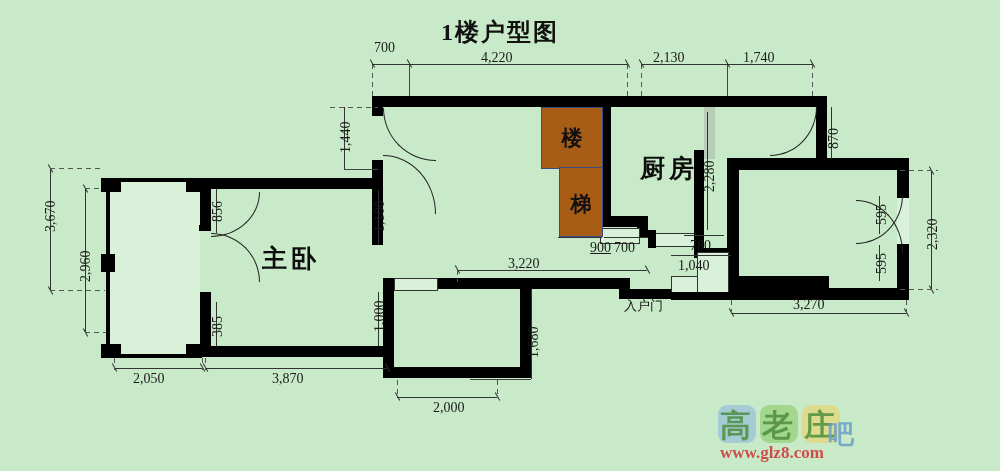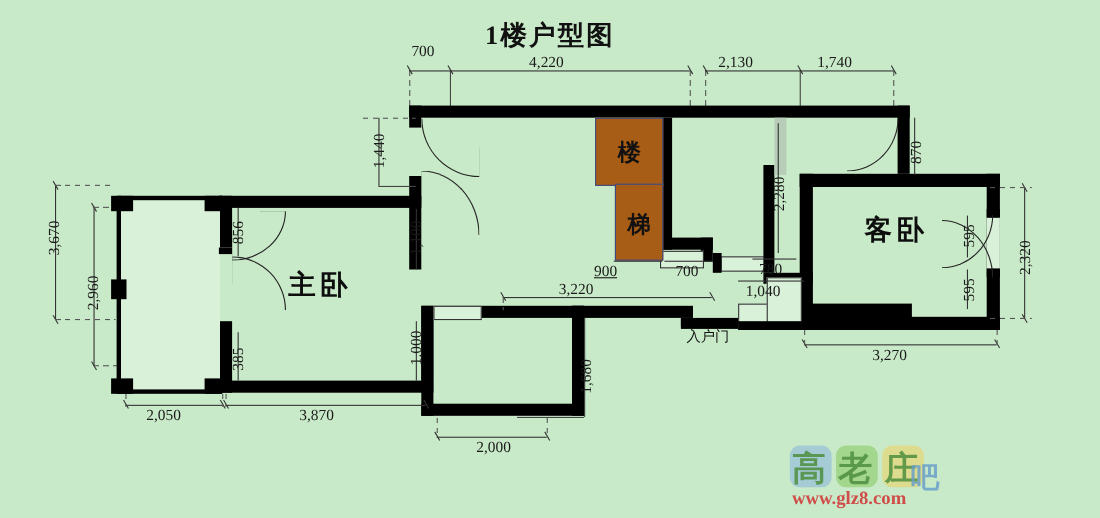--- a/index.html
+++ b/index.html
@@ -199,41 +199,41 @@
        border-radius:0 0 100% 0;border-top:none;border-left:none;"></div>
 
   <div class="abs arc" style="left:856px;top:195px;width:46px;height:48px;
        border-radius:0 0 100% 0;border-top:none;border-left:none;"></div>
   <div class="abs arc" style="left:856px;top:200px;width:46px;height:52px;
        border-radius:0 100% 0 0;border-bottom:none;border-left:none;"></div>
 
   <div class="abs" style="left:394px;top:278px;width:42px;height:11px;background:#d9f0d9;border:1px solid #333;"></div>
 
   <div class="abs room" style="left:262px;top:242px;">主卧</div>
-  <div class="abs room" style="left:786px;top:192px;">客卧</div>
+  <div class="abs room" style="left:640px;top:152px;">厨房</div>
 
   <div class="abs dimline-v" style="left:344px;top:107px;height:62px;"></div>
   <div class="abs dimtext v" style="left:338px;top:153px;transform:rotate(-90deg);">1,440</div>
   <div class="abs extline-h" style="left:330px;top:107px;width:48px;"></div>
   <div class="abs solid-h" style="left:344px;top:169px;width:34px;"></div>
 
   <div class="abs dimline-v" style="left:378px;top:190px;height:55px;"></div>
   <div class="abs dimtext v" style="left:372px;top:232px;transform:rotate(-90deg);">1,100</div>
 
   <div class="abs dimline-v" style="left:378px;top:292px;height:54px;"></div>
   <div class="abs dimtext v" style="left:372px;top:332px;transform:rotate(-90deg);">1,000</div>
 
   <div class="abs dimline-v" style="left:216px;top:189px;height:44px;"></div>
   <div class="abs dimtext v" style="left:210px;top:222px;transform:rotate(-90deg);">856</div>
 
   <div class="abs dimline-v" style="left:216px;top:302px;height:44px;"></div>
   <div class="abs dimtext v" style="left:210px;top:337px;transform:rotate(-90deg);">385</div>
 
   <div class="abs dimline-h" style="left:558px;top:237px;width:44px;"></div>
-  <div class="abs dimtext" style="left:540px;top:240px;text-decoration:underline;">900</div>
+  <div class="abs dimtext" style="left:590px;top:240px;text-decoration:underline;">900</div>
 
   <div class="abs dimline-h" style="left:604px;top:237px;width:44px;"></div>
   <div class="abs dimtext" style="left:614px;top:240px;">700</div>
 
   <div class="abs dimline-h" style="left:684px;top:235px;width:40px;"></div>
   <div class="abs dimtext" style="left:690px;top:238px;">780</div>
 
   <div class="abs dimline-h" style="left:671px;top:255px;width:60px;"></div>
   <div class="abs dimtext" style="left:678px;top:258px;">1,040</div>
 
@@ -284,21 +284,21 @@
   <div class="abs tick" style="left:493px;top:396px;transform:rotate(60deg);"></div>
   <div class="abs extline-v" style="left:397px;top:380px;height:18px;"></div>
   <div class="abs extline-v" style="left:497px;top:380px;height:18px;"></div>
   <div class="abs dimtext" style="left:433px;top:400px;">2,000</div>
 
   <div class="abs dimline-h" style="left:731px;top:313px;width:175px;"></div>
   <div class="abs tick" style="left:727px;top:312px;transform:rotate(60deg);"></div>
   <div class="abs tick" style="left:902px;top:312px;transform:rotate(60deg);"></div>
   <div class="abs extline-v" style="left:731px;top:300px;height:15px;"></div>
   <div class="abs extline-v" style="left:906px;top:300px;height:15px;"></div>
-  <div class="abs dimtext" style="left:793px;top:316px;">3,270</div>
+  <div class="abs dimtext" style="left:793px;top:297px;">3,270</div>
 
   <div class="abs" id="wm">
     <div class="wm-sq" style="left:4px;top:2px;background:#8fb8dd;"></div>
     <div class="wm-sq" style="left:46px;top:2px;background:#8ecb6b;"></div>
     <div class="wm-sq" style="left:88px;top:2px;background:#ead36a;"></div>
     <div class="wm-glyph" style="left:6px;top:2px;">高</div>
     <div class="wm-glyph" style="left:48px;top:2px;">老</div>
     <div class="wm-glyph" style="left:90px;top:2px;">庄</div>
     <div class="wm-glyph" style="left:114px;top:14px;font-size:26px;color:#6aa0c9;">吧</div>
     <div class="wm-url">www.glz8.com</div>

